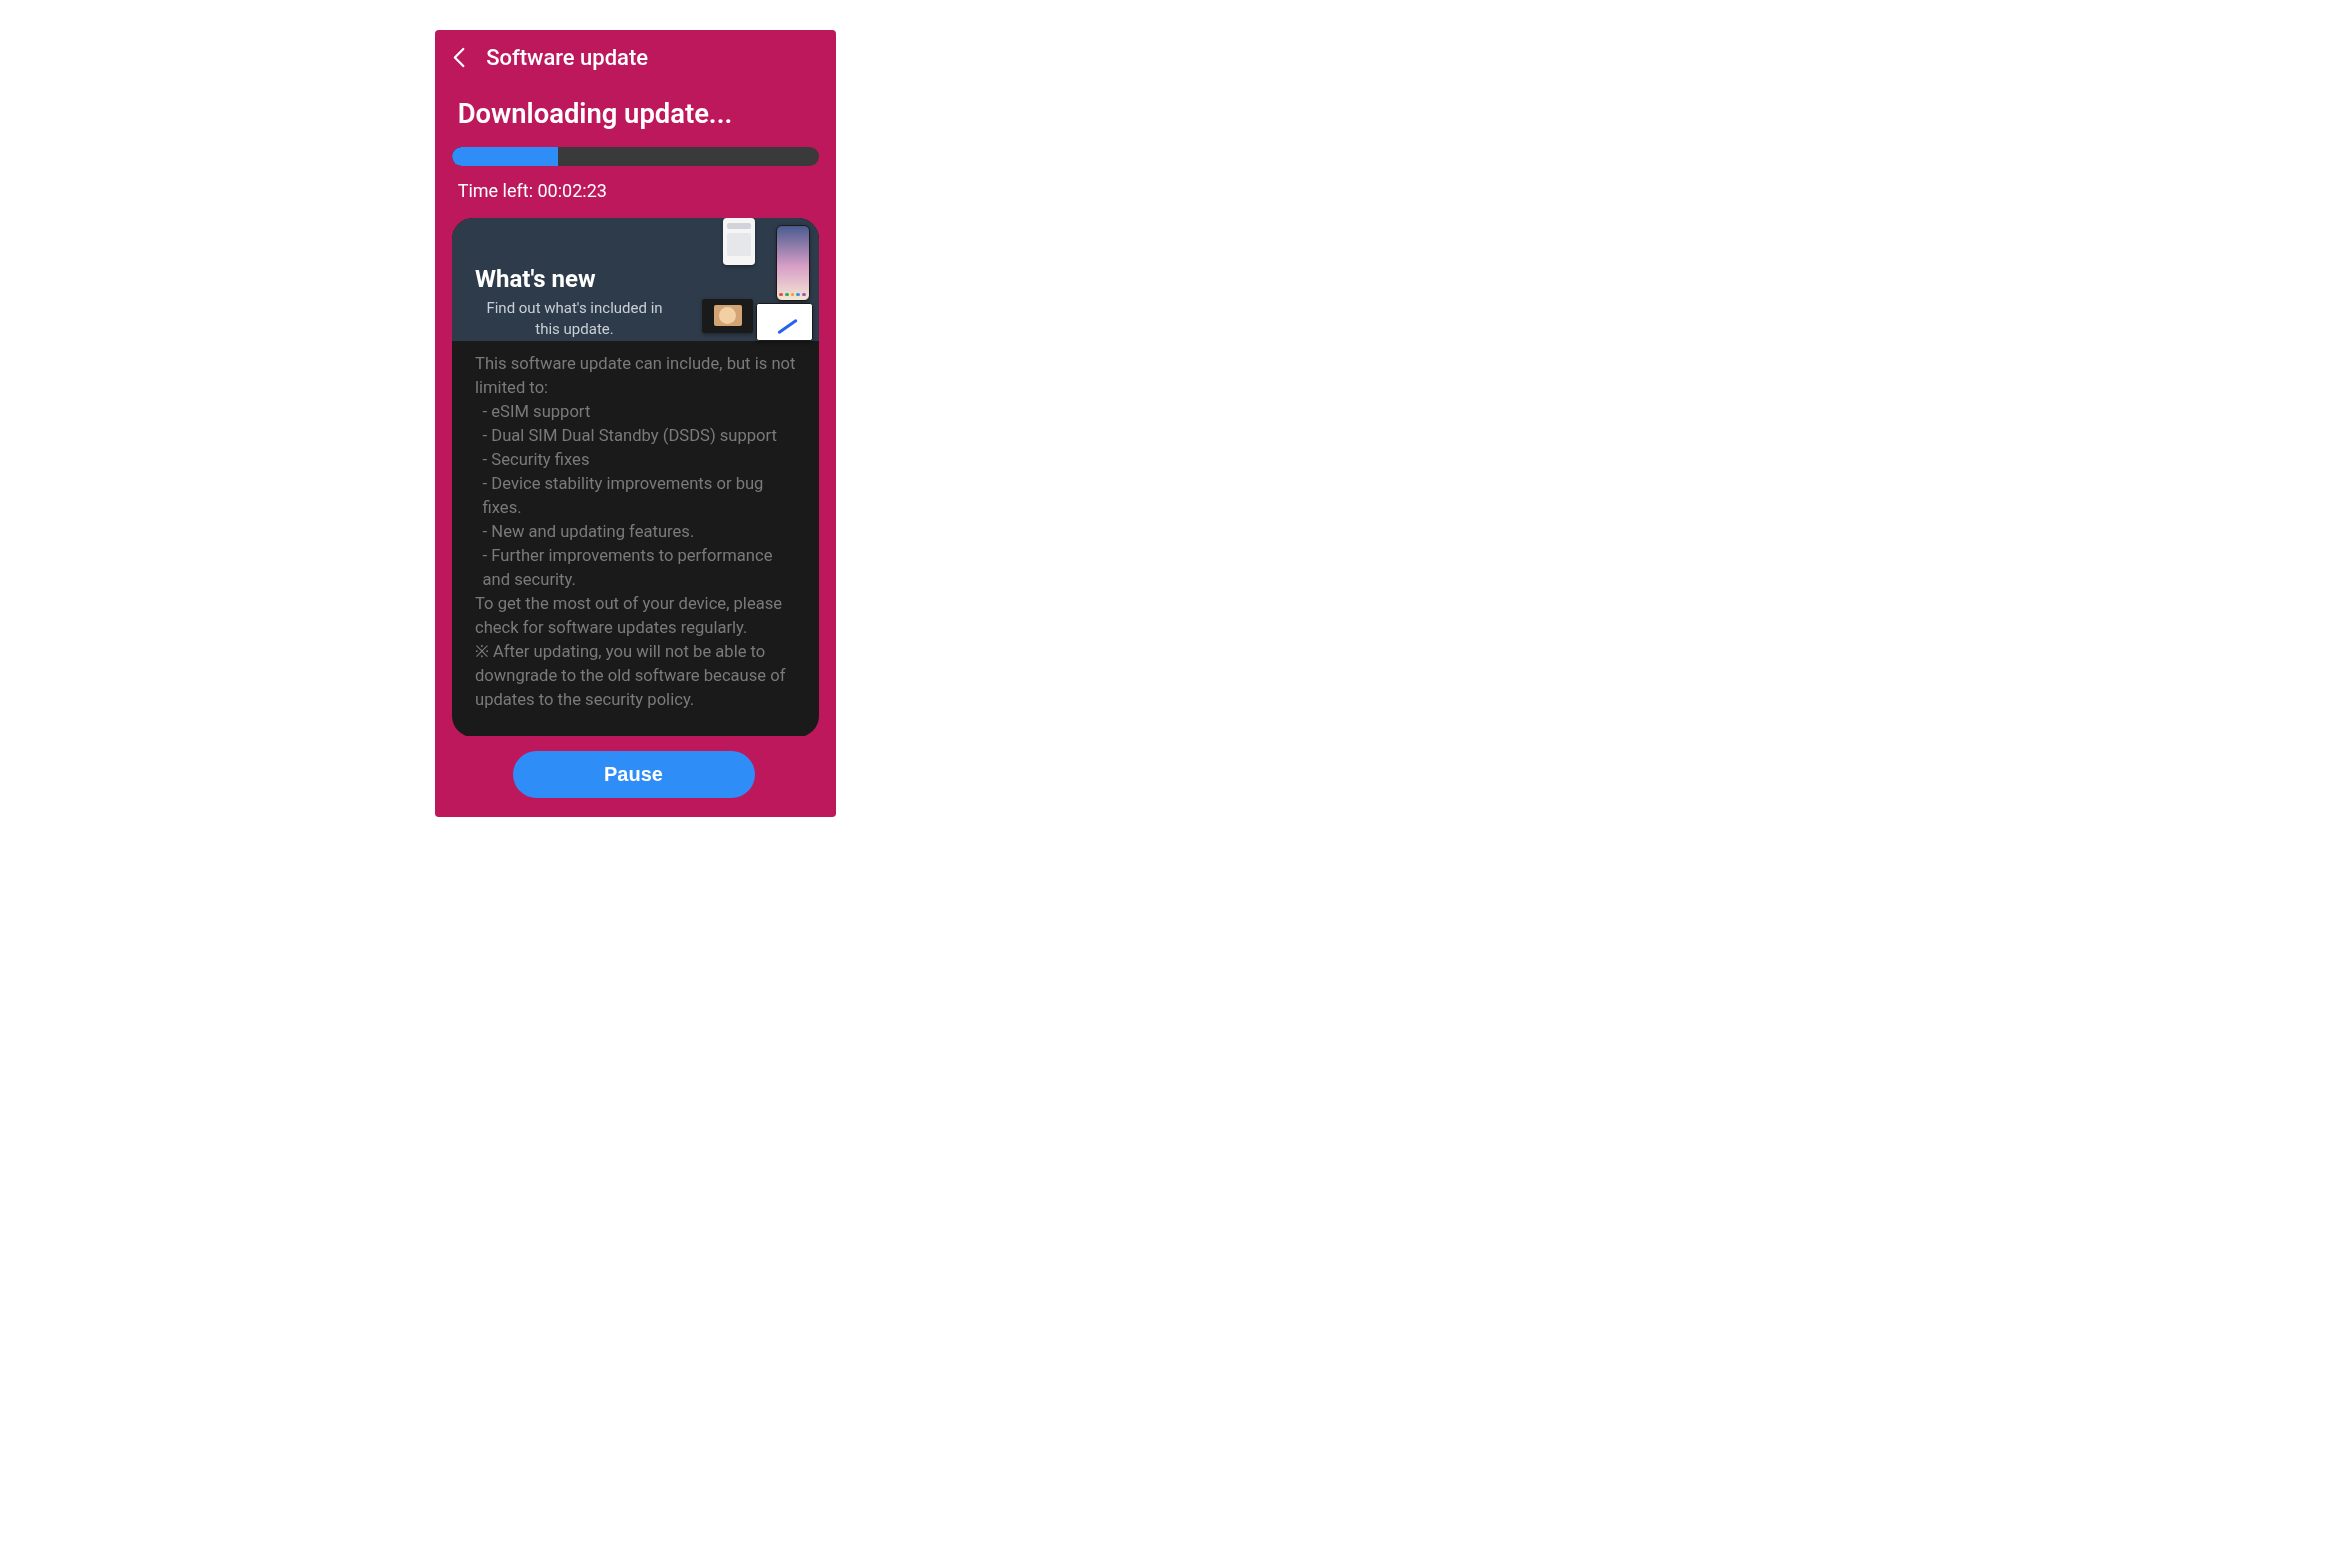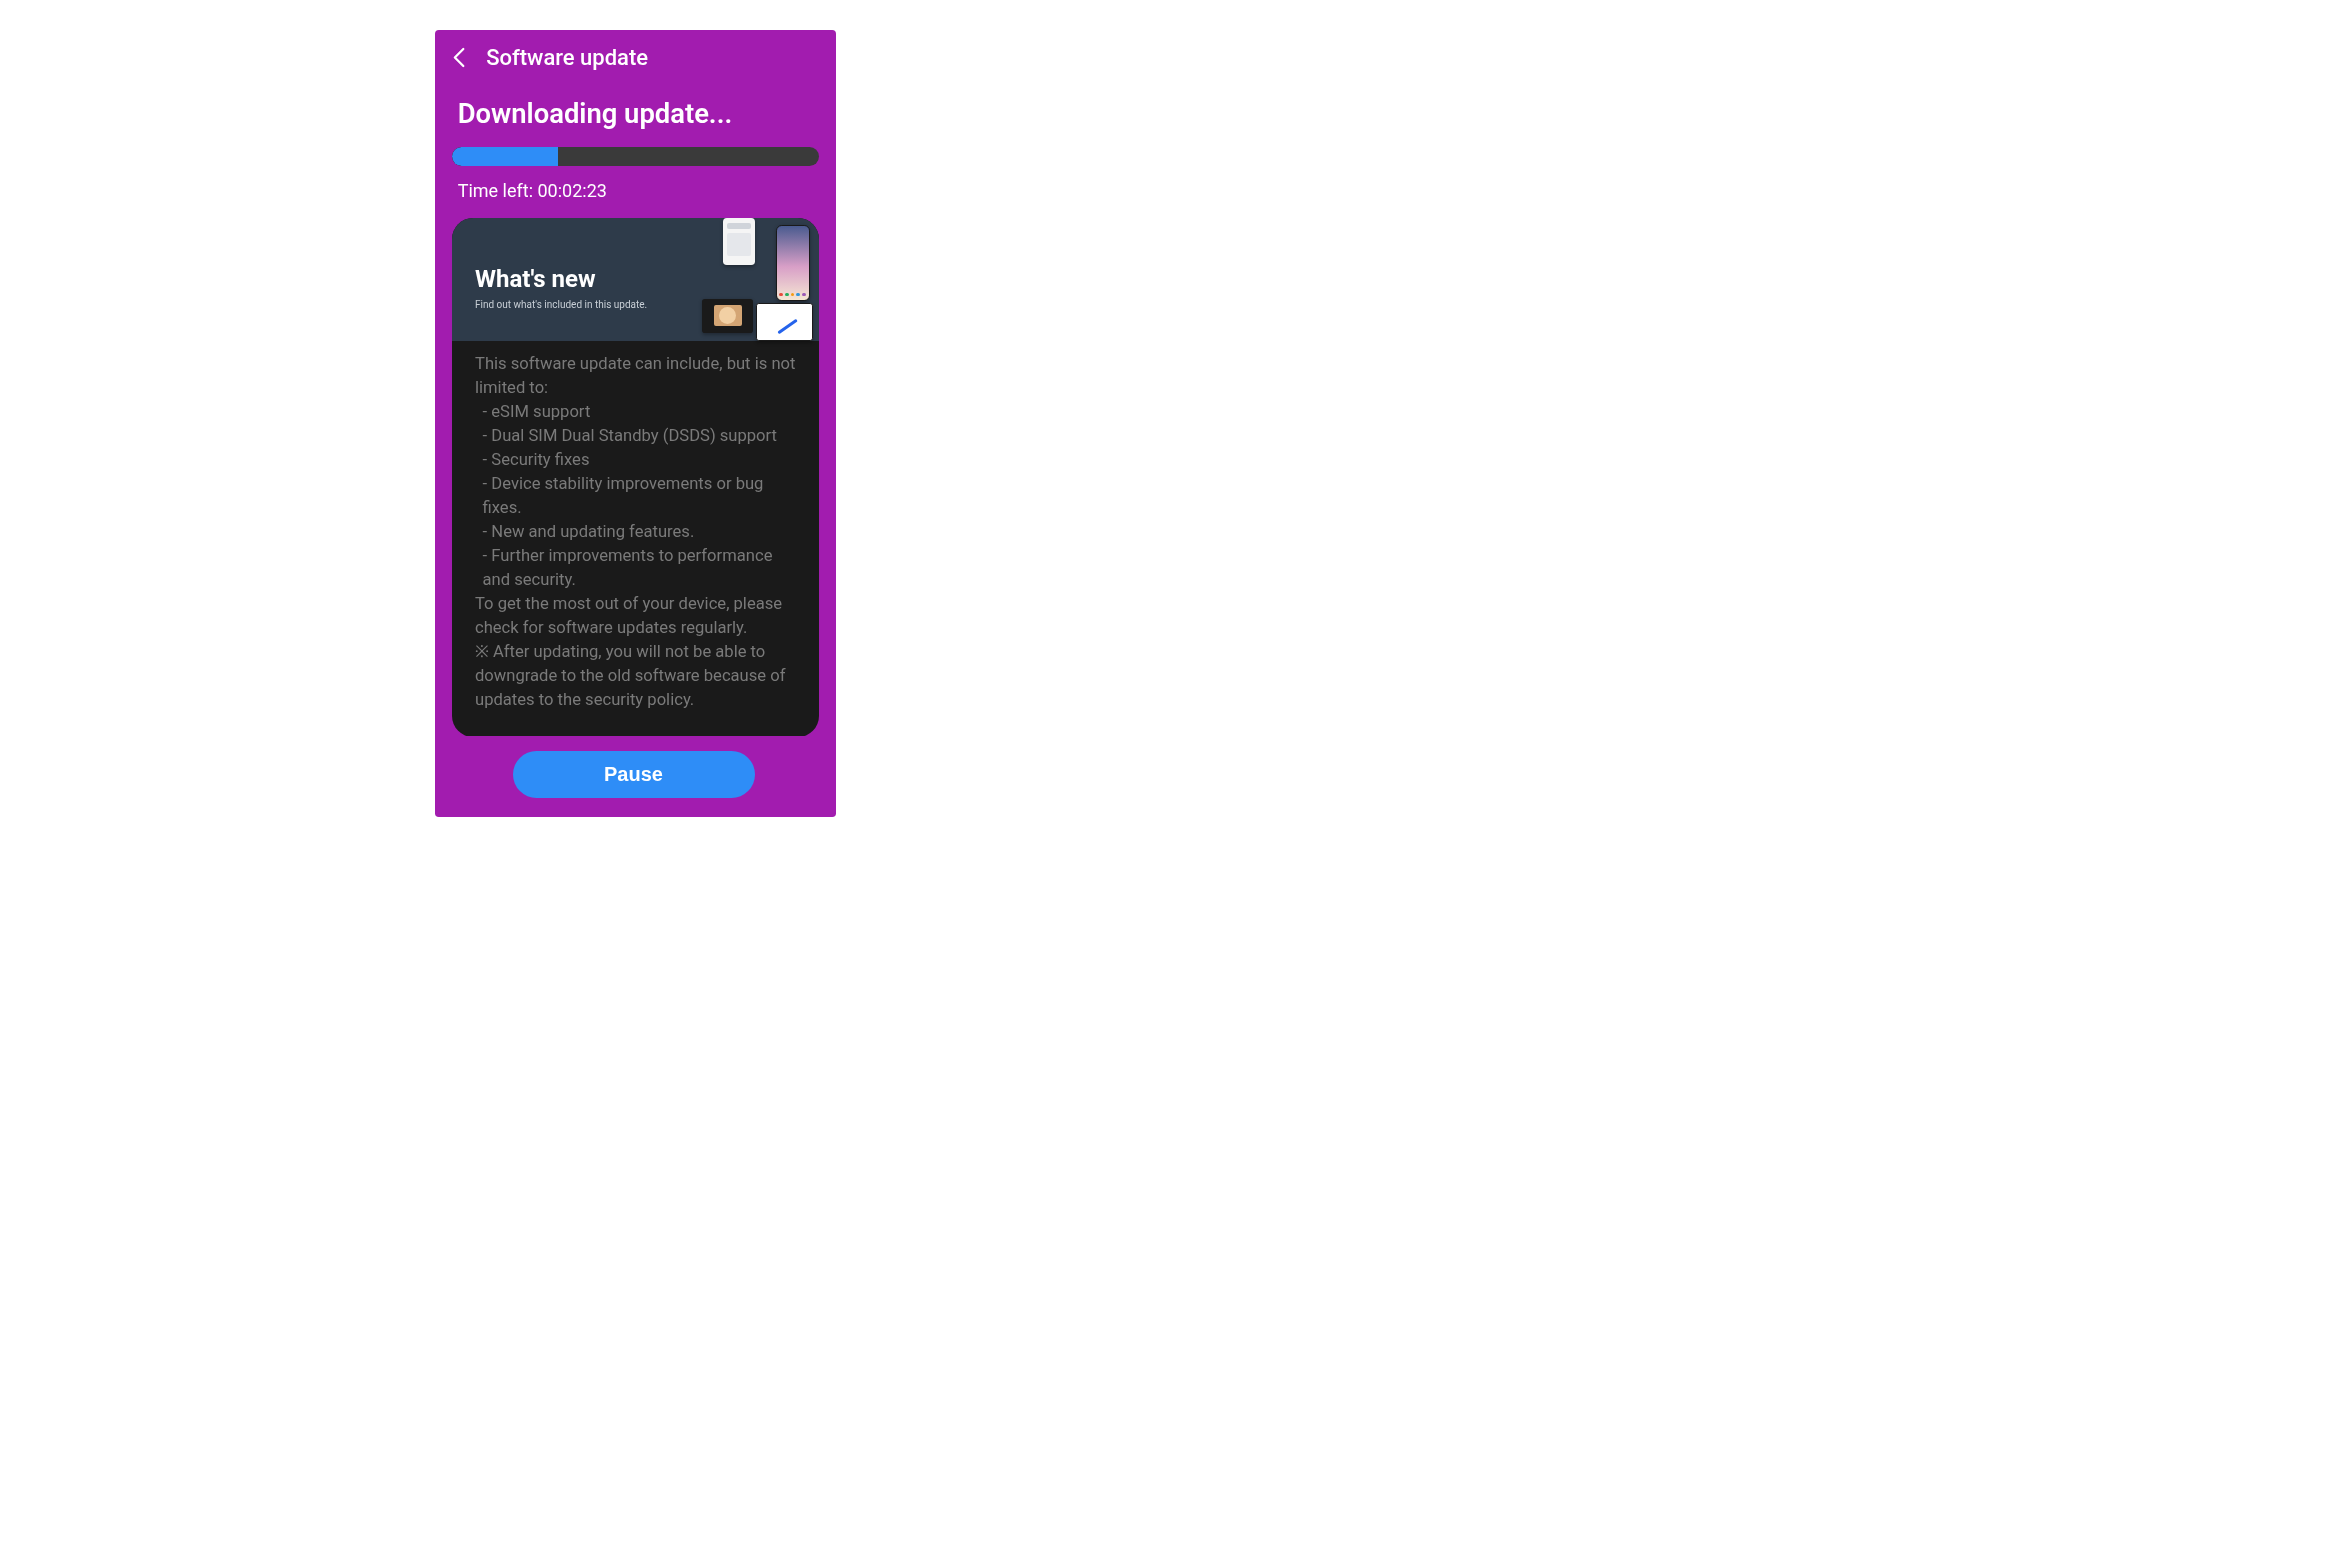--- a/index.html
+++ b/index.html
@@ -8,21 +8,21 @@
     font-family: -apple-system, BlinkMacSystemFont, "Segoe UI", Roboto, sans-serif;
     width: 2348px;
     height: 1566px;
     display: flex;
     align-items: flex-start;
     justify-content: flex-start;
   }
   .phone-frame {
     width: 401px;
     height: 787px;
-    background: #a21caf;
+    background: #be185d;
     border-radius: 3.8px;
     margin-left: 435px;
     margin-top: 30px;
     overflow: hidden;
     position: relative;
     display: flex;
     flex-direction: column;
   }
   .header {
     display: flex;
@@ -94,22 +94,23 @@
     margin-top: 28px;
   }
   .banner-title {
     color: #fff;
     font-size: 24px;
     font-weight: 700;
     margin-bottom: 5.7px;
   }
   .banner-subtitle {
     color: #c8cfd6;
-    font-size: 10px;
+    font-size: 15px;
     line-height: 1.4;
+    text-align: center;
   }
   .banner-graphics {
     position: absolute;
     right: 0;
     top: 0;
     width: 151px;
     height: 123px;
   }
   .device-rect {
     position: absolute;

